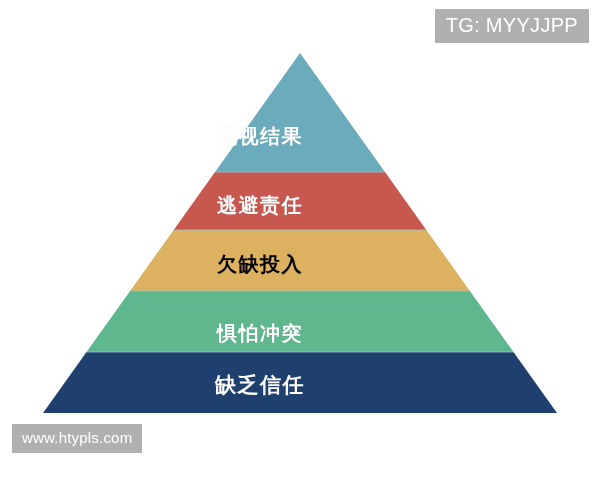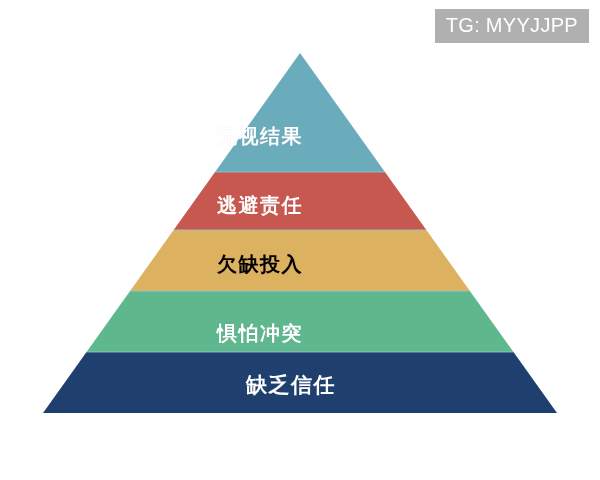--- a/index.html
+++ b/index.html
@@ -80,19 +80,20 @@
         <line x1="130.09444444444446" y1="291" x2="469.90555555555557" y2="291" stroke="#9DC6D2" stroke-width="1.6" opacity="0.55"></line>
         <line x1="86.54722222222222" y1="352" x2="513.4527777777778" y2="352" stroke="#9DC6D2" stroke-width="1.6" opacity="0.55"></line>
       </g>
   </svg>
 
   <div id="band-labels">
       <div class="band-label" style="top: 123px; font-size: 20px; color: rgb(255, 255, 255);">无视结果</div>
       <div class="band-label" style="top: 192px; font-size: 20px; color: rgb(255, 255, 255); text-align: center;">逃避责任</div>
       <div class="band-label" style="top: 251px; font-size: 20px; color: #000000;">欠缺投入</div>
       <div class="band-label" style="top: 310px; font-size: 20px; color: rgb(255, 255, 255); margin-top: 10px;">惧怕冲突</div>
-      <div class="band-label" style="top: 371px; font-size: 21px; color: rgb(255, 255, 255); margin-left: 31px;">缺乏信任</div>
+      <div class="band-label" style="top: 371px; font-size: 21px; color: rgb(255, 255, 255);">缺乏信任</div>
     </div>
 
   <div class="watermark" id="watermark-top" style="background: rgb(176, 176, 176); color: rgb(255, 255, 255);">TG: MYYJJPP</div>
 
+  <div class="watermark" id="watermark-bottom" style="background: rgb(176, 176, 176); color: rgb(255, 255, 255);">www.htypls.com</div>
 
 </div>
 
 </body></html>

